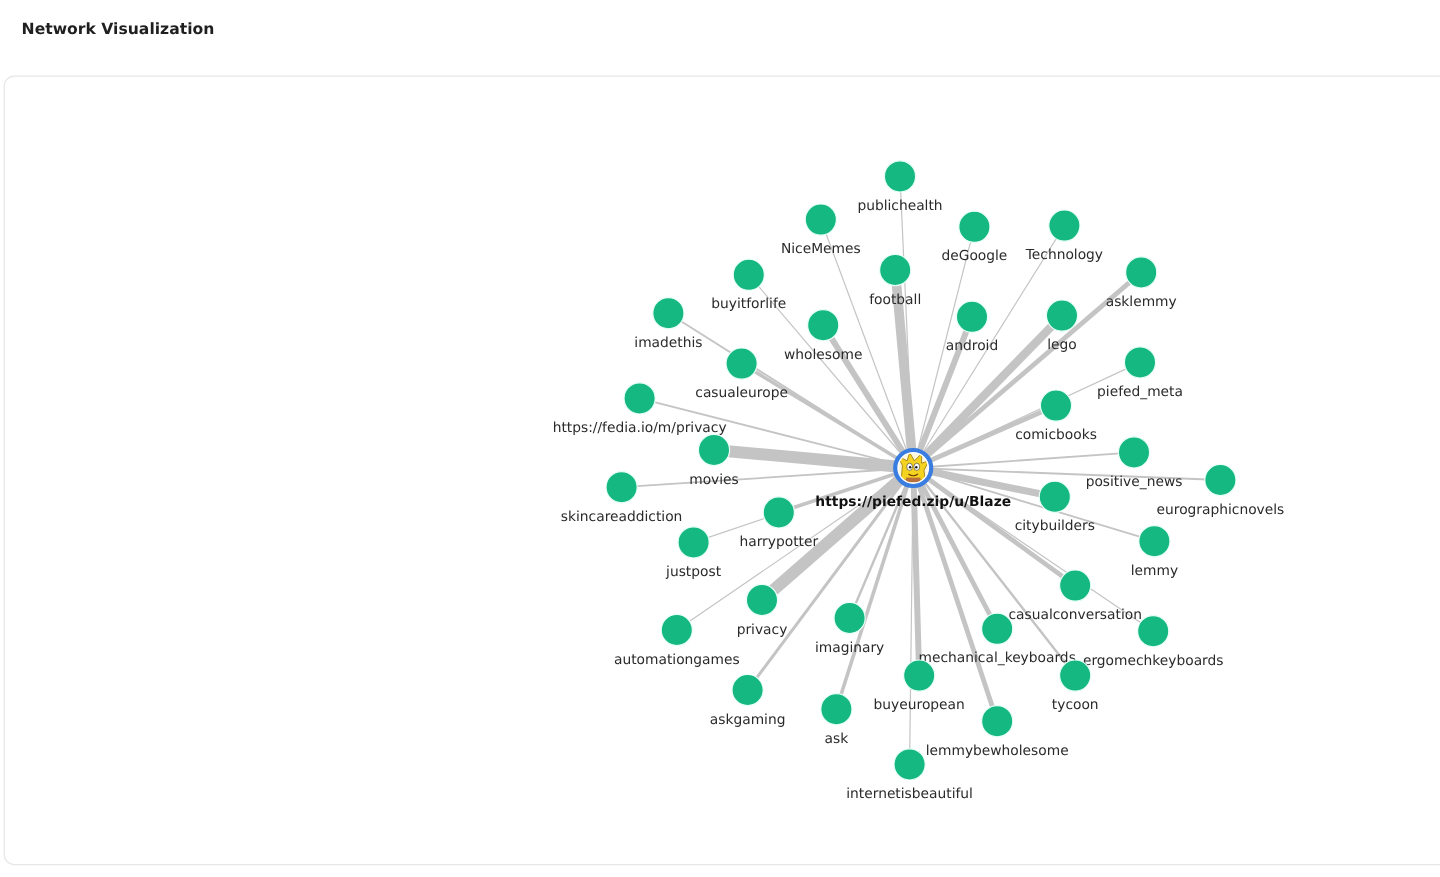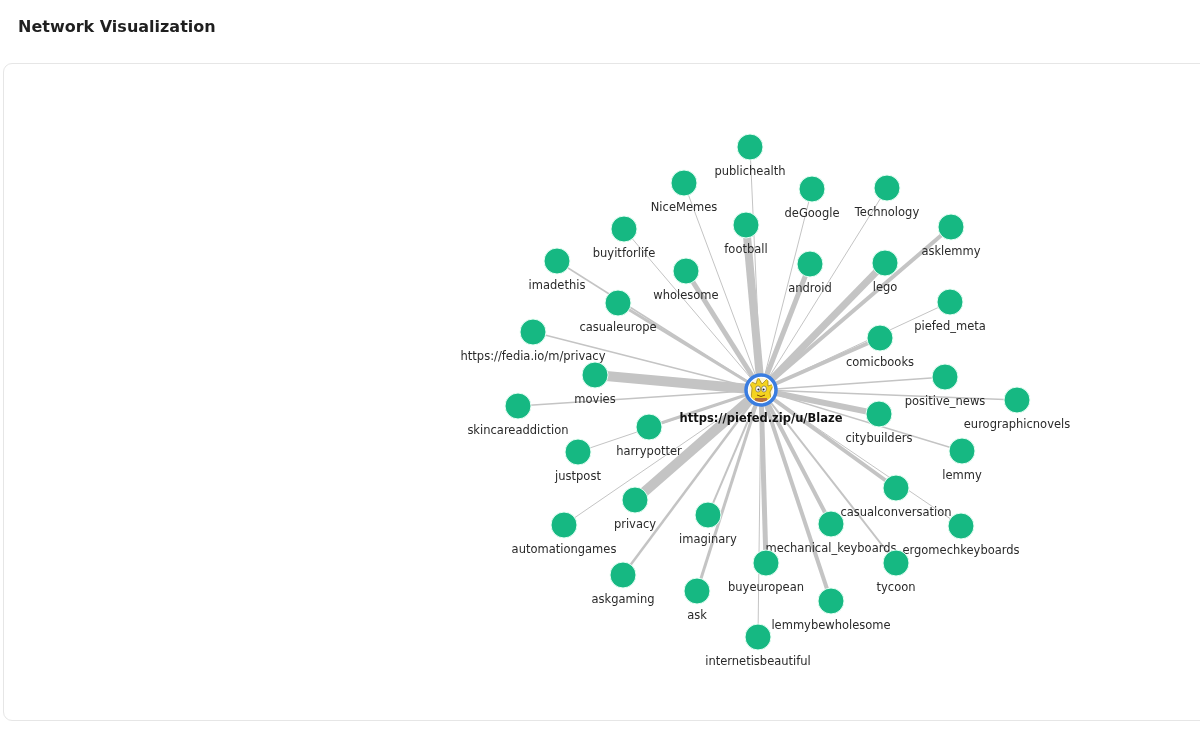--- a/index.html
+++ b/index.html
@@ -1,17 +1,17 @@
 <!DOCTYPE html>
 <html><head>
 <meta charset="utf-8">
 <style>
   html, body { margin:0; padding:0; background:#ffffff; }
   body { width:1200px; height:731px; position:relative; overflow:hidden; font-family:"DejaVu Sans","Liberation Sans",sans-serif; }
-  .page-title { position:absolute; left:18px; top:17px; font-size:16px; font-weight:bold; color:#1f1f1f; letter-spacing:0; }
+  .page-title { position:absolute; left:18px; top:17px; font-size:13px; font-weight:bold; color:#1f1f1f; letter-spacing:0; }
   .viz-card { position:absolute; left:3px; top:63px; width:1220px; height:656px; border:1px solid #e6e6e6; border-radius:9px; background:#ffffff; }
   svg.graph { position:absolute; left:0; top:0; width:1200px; height:731px; }
   .node-label { font-size:11.5px; fill:#2a2a2a; }
   .center-label { font-size:11.5px; font-weight:bold; fill:#111; }
 </style>
 </head>
 <body>
 
 <div class="page-title">Network Visualization</div>
 <div class="viz-card"></div>

